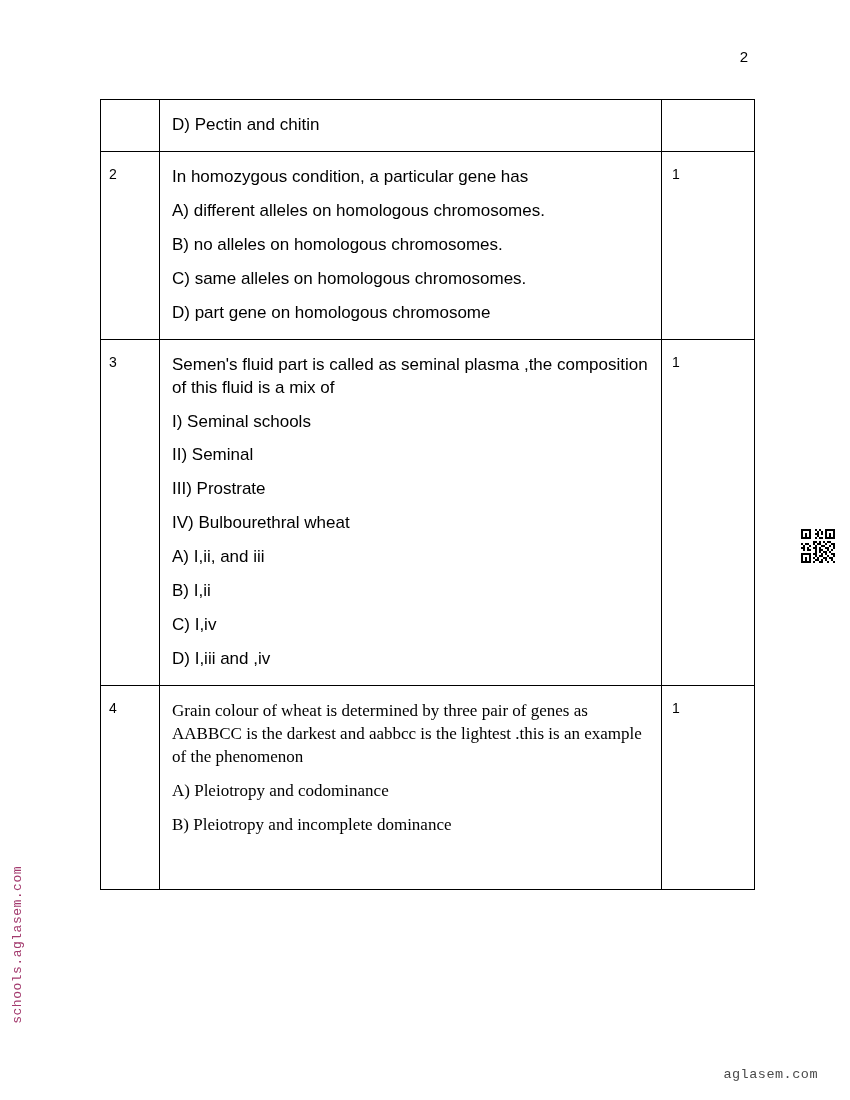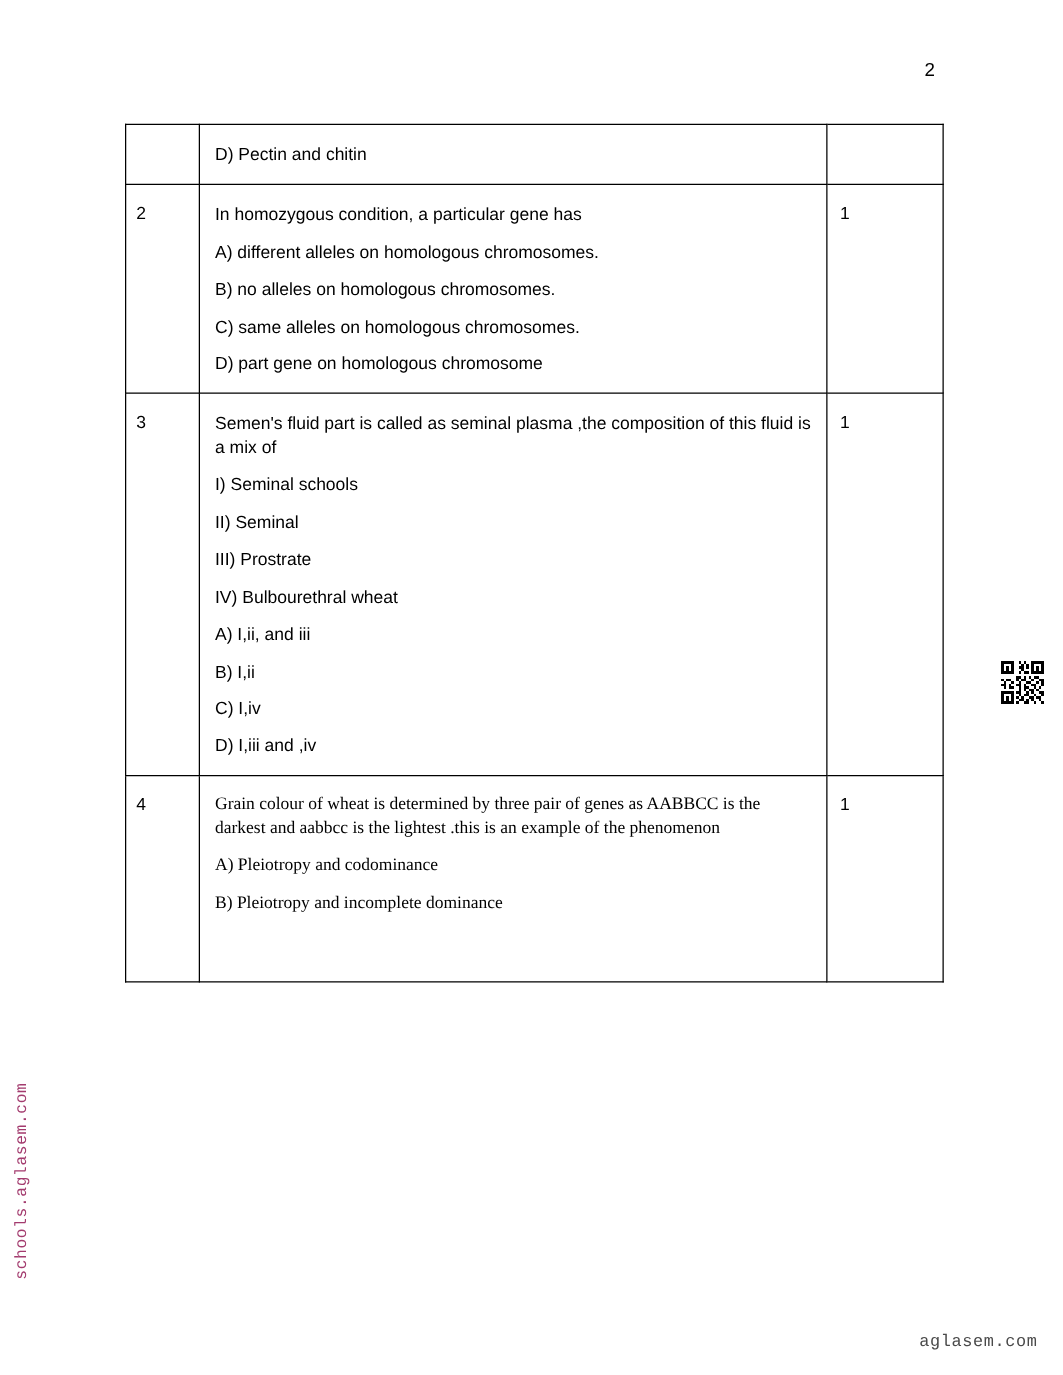--- a/index.html
+++ b/index.html
@@ -43,21 +43,21 @@
     width: 58px;
   }
   .col-body {
     width: 501px;
   }
   .col-marks {
     width: 92px;
   }
   .cell-pad {
     padding: 14px 10px 14px 12px;
-    font-size: 14px;
+    font-size: 17px;
     line-height: 1.35;
   }
   .cell-num {
     padding: 14px 6px 10px 8px;
     font-size: 14px;
   }
   .cell-marks {
     padding: 14px 6px 10px 10px;
     font-size: 14px;
   }
@@ -78,21 +78,21 @@
     bottom: 76px;
     writing-mode: vertical-rl;
     transform: rotate(180deg);
     font-family: "Liberation Mono", monospace;
     font-size: 13px;
     color: #a33b6e;
     letter-spacing: 0.5px;
   }
   .watermark-bottom {
     position: absolute;
-    right: 20px;
+    right: 32px;
     bottom: 18px;
     font-family: "Liberation Mono", monospace;
     font-size: 13.5px;
     color: #4a4a4a;
     letter-spacing: 0.5px;
   }
   .qr {
     position: absolute;
     left: 799px;
     top: 527px;

